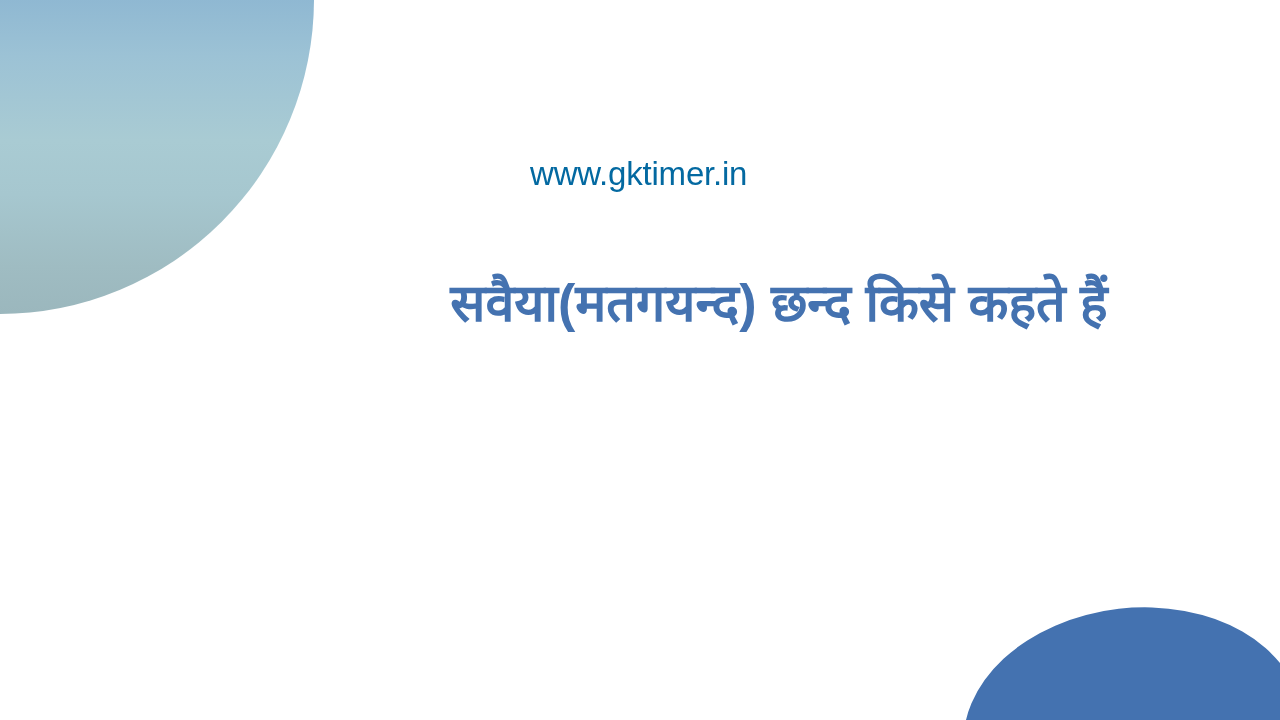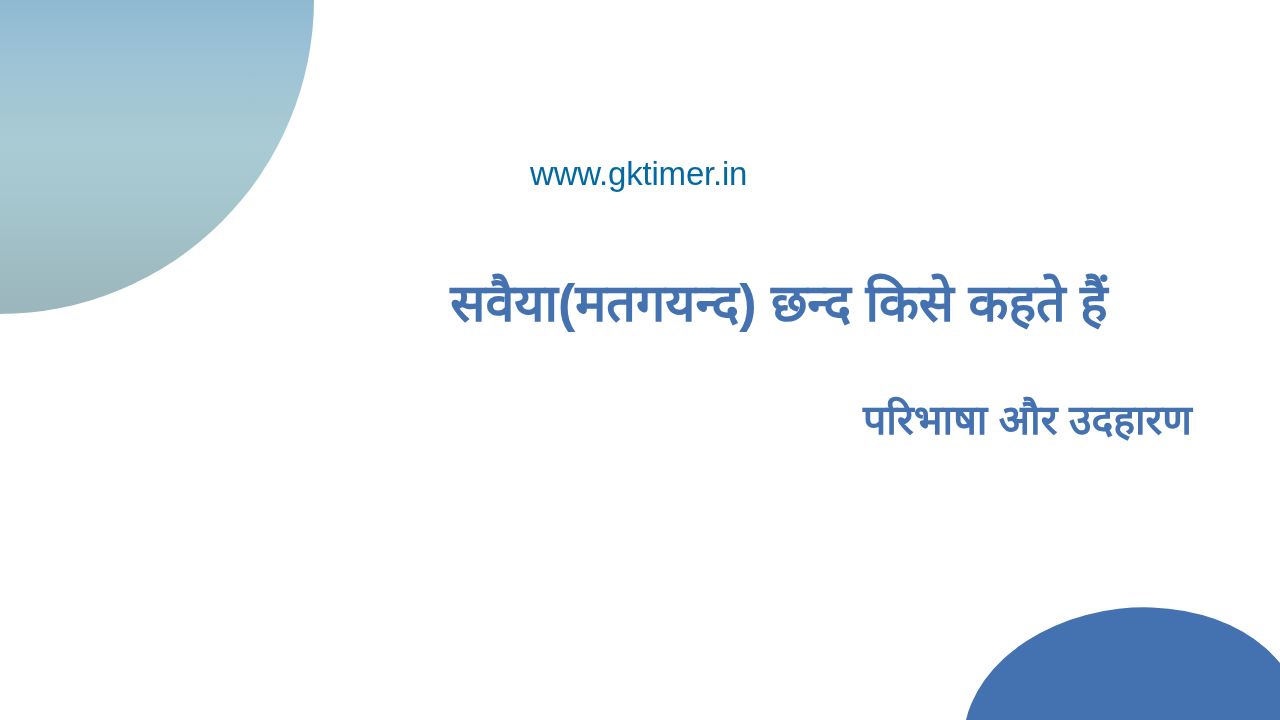--- a/index.html
+++ b/index.html
@@ -110,16 +110,15 @@
 
   <div class="deco-bottom-right"></div>
 
   <div class="site-url">www.gktimer.in</div>
 
   <div class="title-block">
     <div class="main-title">सवैया(मतगयन्द) छन्द किसे कहते हैं</div>
   </div>
 
   <div class="subtitle-block">
-    <div class="subtitle-line">परिभाषा और उदहारण</div>
   </div>
 
 </div>
 
 </body></html>

